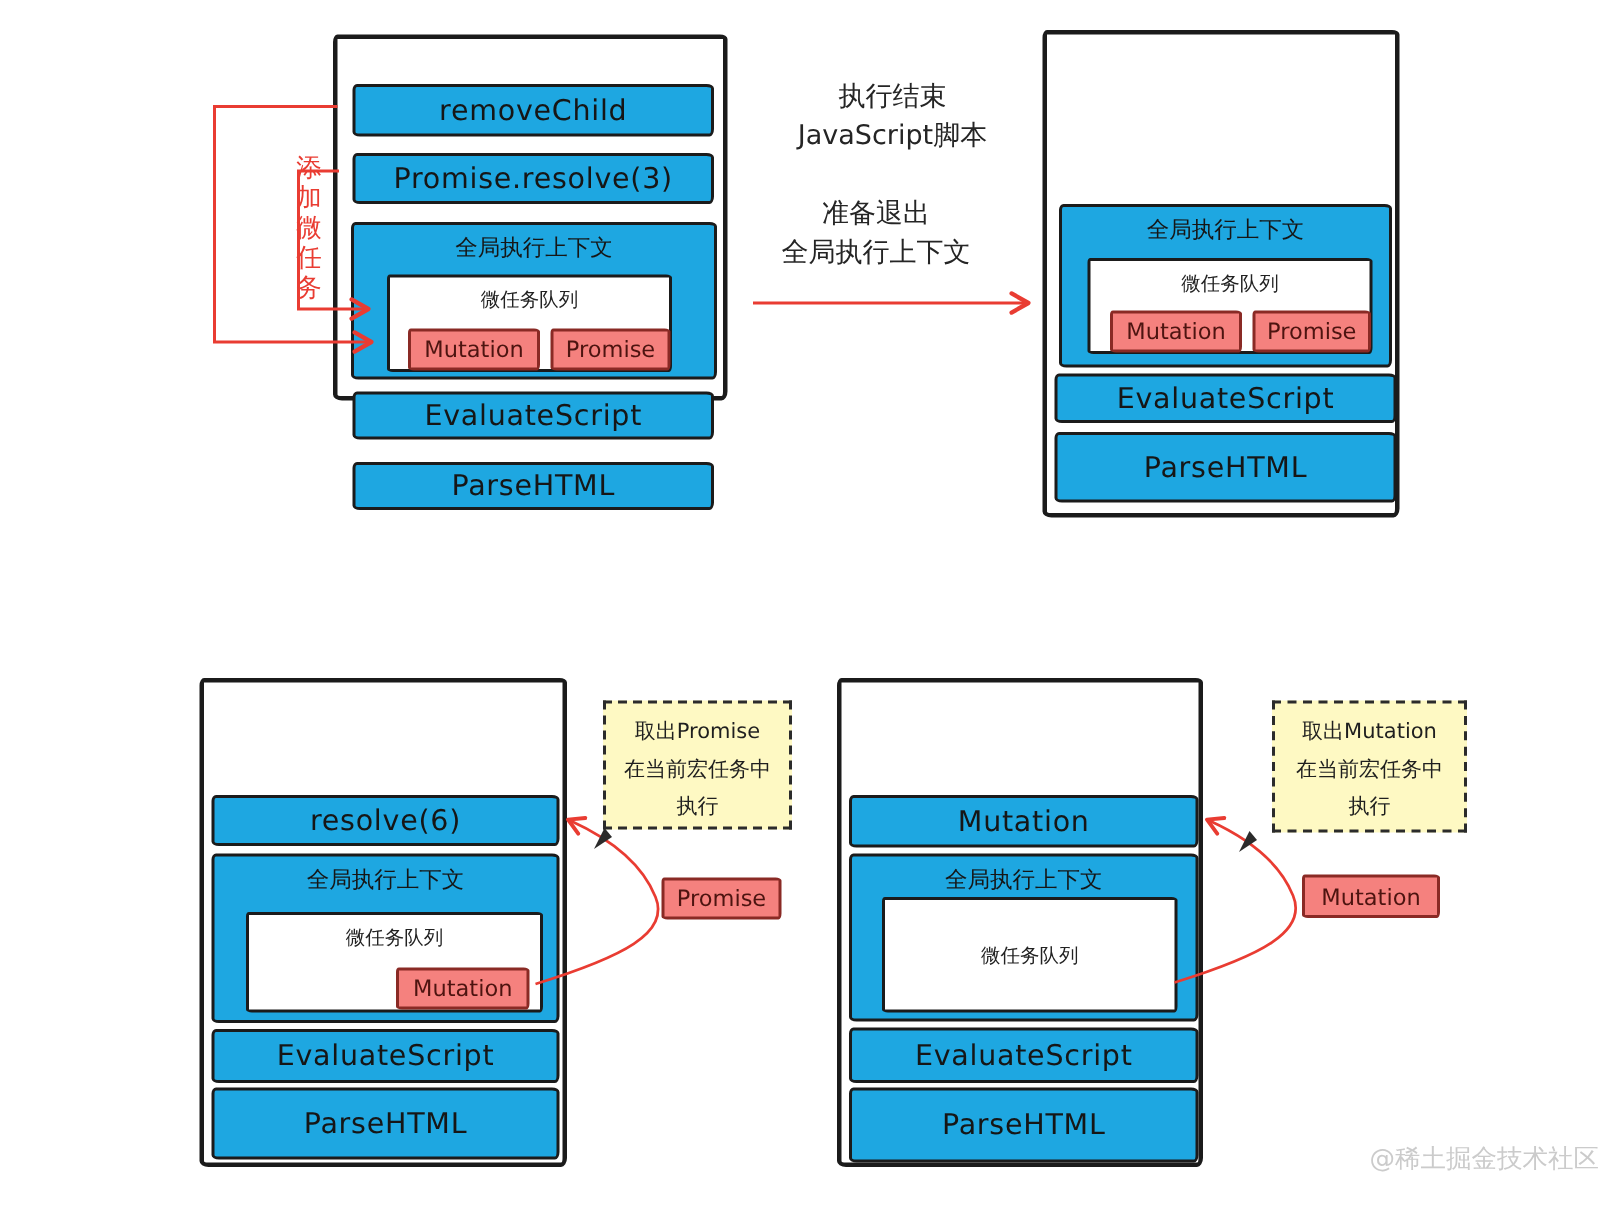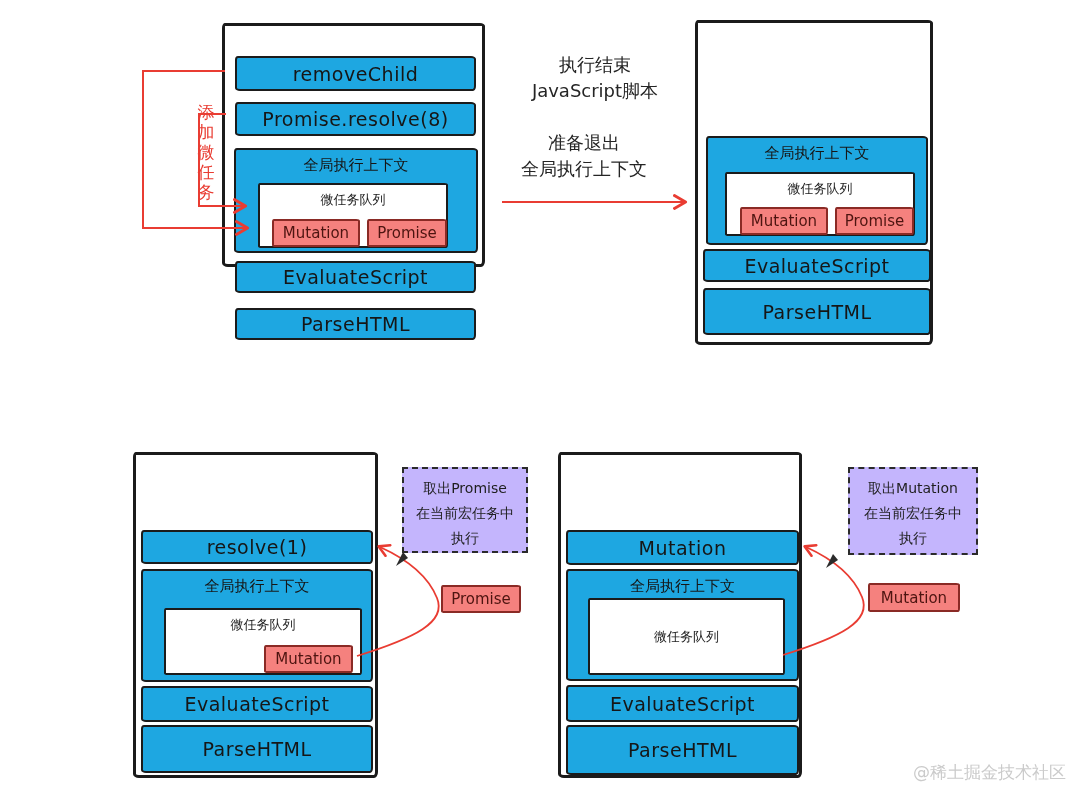--- a/index.html
+++ b/index.html
@@ -33,21 +33,21 @@
   .queue.centered { display: flex; align-items: center; justify-content: center; }
   .q-label { text-align: center; font-size: 13px; padding-top: 6px; color: #222222; }
   .rtag {
     position: absolute; background: #F5817E;
     border: 2px solid #8a2a25; color: #4d1410;
     display: flex; align-items: center; justify-content: center;
     font-size: 15px; z-index: 3;
     border-radius: 2px 4px 2px 4px / 3px 2px 4px 2px;
   }
   .callout {
-    position: absolute; background: #c4b5fd;
+    position: absolute; background: #fef9c3;
     border: 2px dashed #2b2b2b; z-index: 2;
     text-align: center; font-size: 14px; line-height: 25px;
     padding-top: 7px; color: #1f1f1f;
   }
   .note { position: absolute; text-align: center; font-size: 18px; line-height: 26px; color: #252525; z-index: 2; }
   .vlabel {
     position: absolute; left: 150px; top: 102px; width: 24px;
     font-size: 17px; line-height: 1.18; color: #E93C32;
     word-break: break-all; text-align: center; z-index: 2; margin-left: 44px;
   }
@@ -83,21 +83,21 @@
     <div>执行结束</div>
     <div>JavaScript脚本</div>
   </div>
   <div class="note" style="left:484px; top:130px; width:200px;">
     <div>准备退出</div>
     <div>全局执行上下文</div>
   </div>
 
   <div class="panel" style="left:222px; top:23px; width:263px; height:244px;">
     <div class="bbox" style="left:10px; top:30px; width:241px; height:35px;">removeChild</div>
-    <div class="bbox" style="left:10px; top:76px; width:241px; height:34px;">Promise.resolve(8)</div>
+    <div class="bbox" style="left:10px; top:76px; width:241px; height:34px;">Promise.resolve(3)</div>
     <div class="ctx" style="left:9px; top:122px; width:244px; height:105px;">
       <div class="ctx-label">全局执行上下文</div>
       <div class="queue" style="left:22px; top:33px; width:190px; height:65px;">
         <div class="q-label">微任务队列</div>
         <div class="rtag" style="left:12px; top:34px; width:88px; height:28px;">Mutation</div>
         <div class="rtag" style="left:107px; top:34px; width:80px; height:28px;">Promise</div>
       </div>
     </div>
     <div class="bbox" style="left:10px; top:235px; width:241px; height:32px;">EvaluateScript</div>
     <div class="bbox" style="left:10px; top:282px; width:241px; height:32px;">ParseHTML</div>
@@ -110,21 +110,21 @@
         <div class="q-label">微任务队列</div>
         <div class="rtag" style="left:13px; top:33px; width:88px; height:28px;">Mutation</div>
         <div class="rtag" style="left:108px; top:33px; width:79px; height:28px;">Promise</div>
       </div>
     </div>
     <div class="bbox" style="left:5px; top:226px; width:228px; height:33px;">EvaluateScript</div>
     <div class="bbox" style="left:5px; top:265px; width:228px; height:47px;">ParseHTML</div>
   </div>
 
   <div class="panel" style="left:133px; top:452px; width:245px; height:326px;">
-    <div class="bbox" style="left:5px; top:75px; width:232px; height:34px;">resolve(1)</div>
+    <div class="bbox" style="left:5px; top:75px; width:232px; height:34px;">resolve(6)</div>
     <div class="ctx" style="left:5px; top:114px; width:232px; height:113px;">
       <div class="ctx-label">全局执行上下文</div>
       <div class="queue" style="left:21px; top:37px; width:198px; height:67px;">
         <div class="q-label">微任务队列</div>
         <div class="rtag" style="left:98px; top:35px; width:89px; height:28px;">Mutation</div>
       </div>
     </div>
     <div class="bbox" style="left:5px; top:231px; width:232px; height:36px;">EvaluateScript</div>
     <div class="bbox" style="left:5px; top:270px; width:232px; height:48px;">ParseHTML</div>
   </div>

